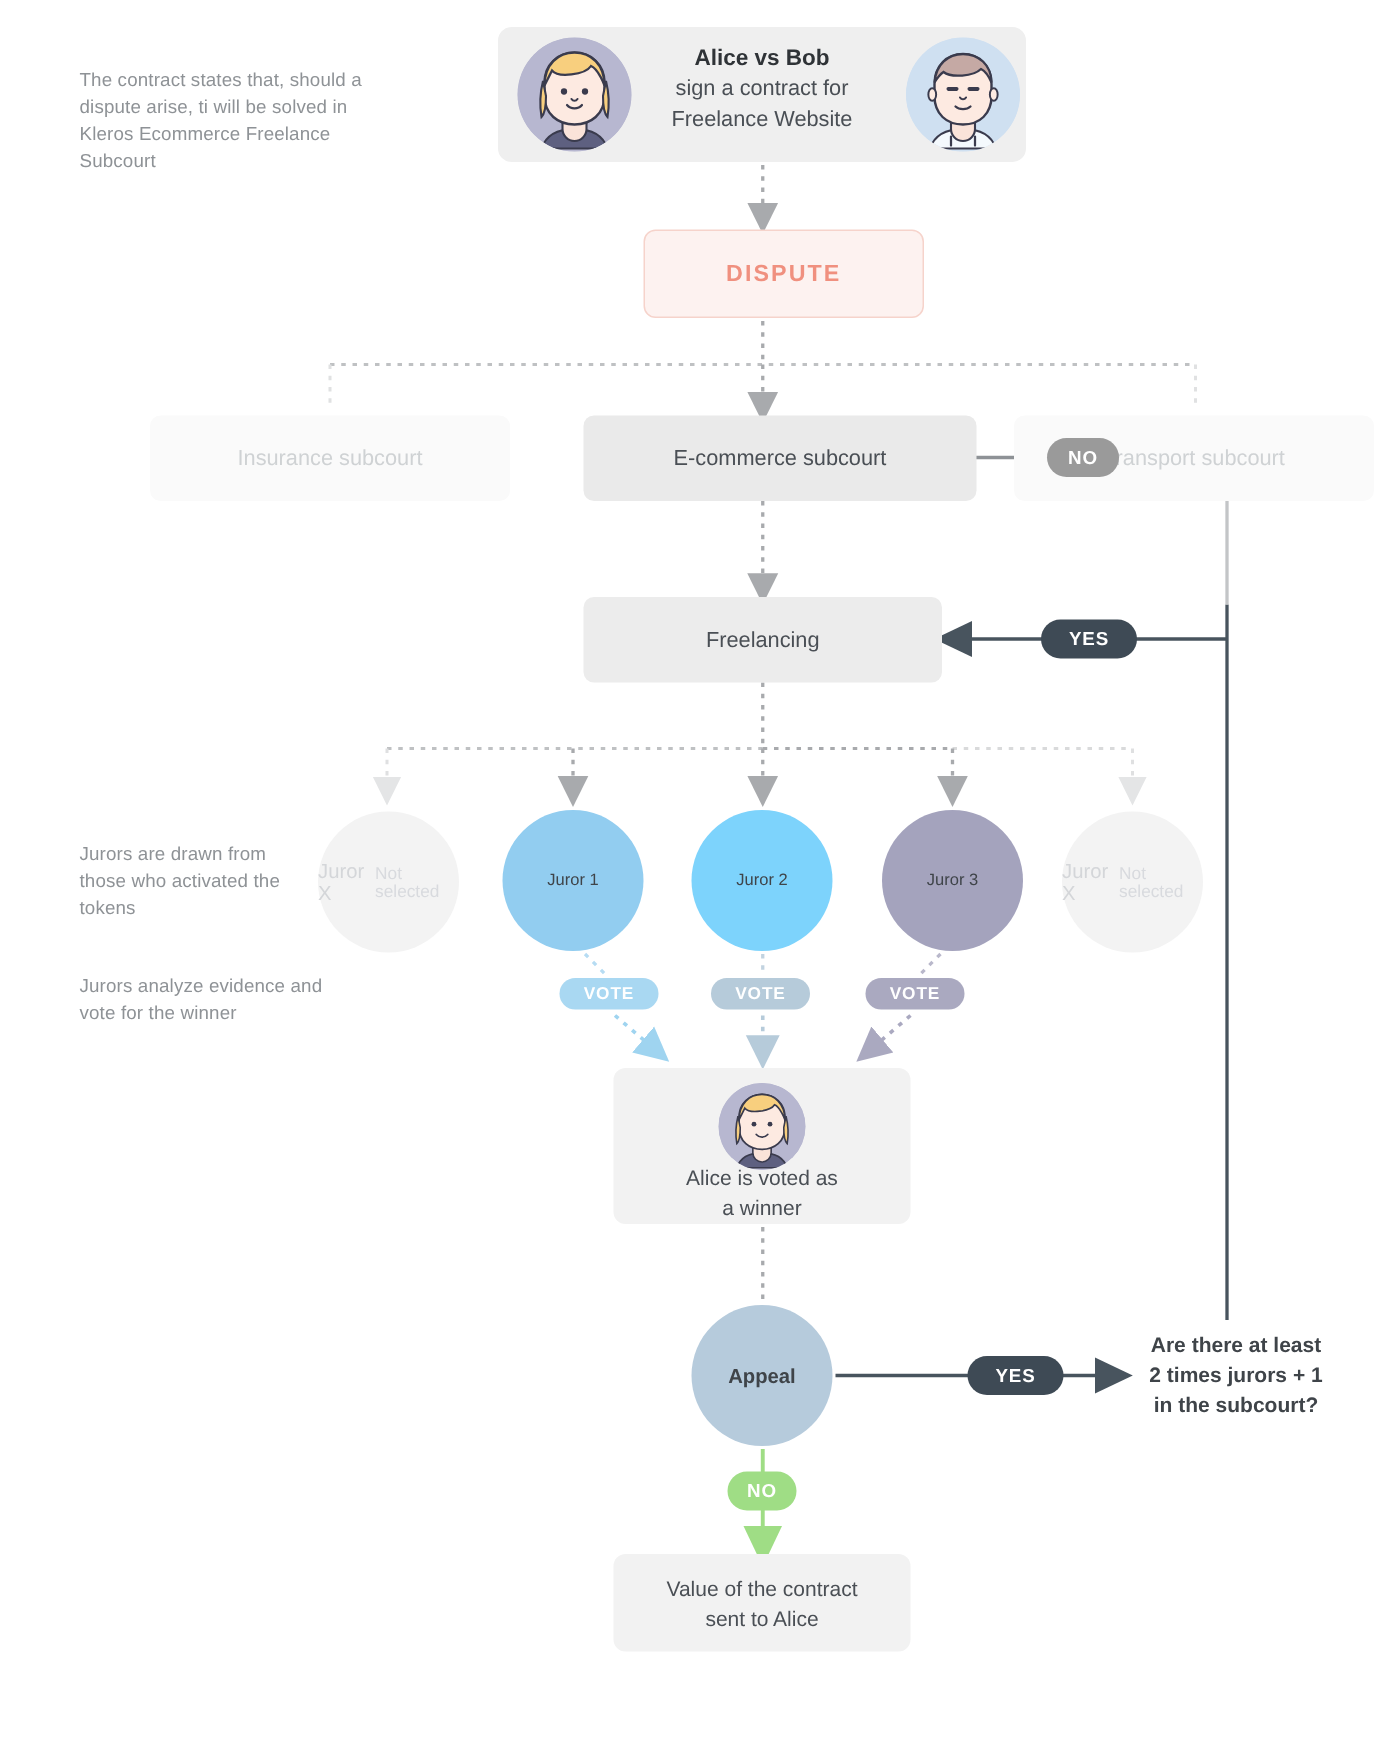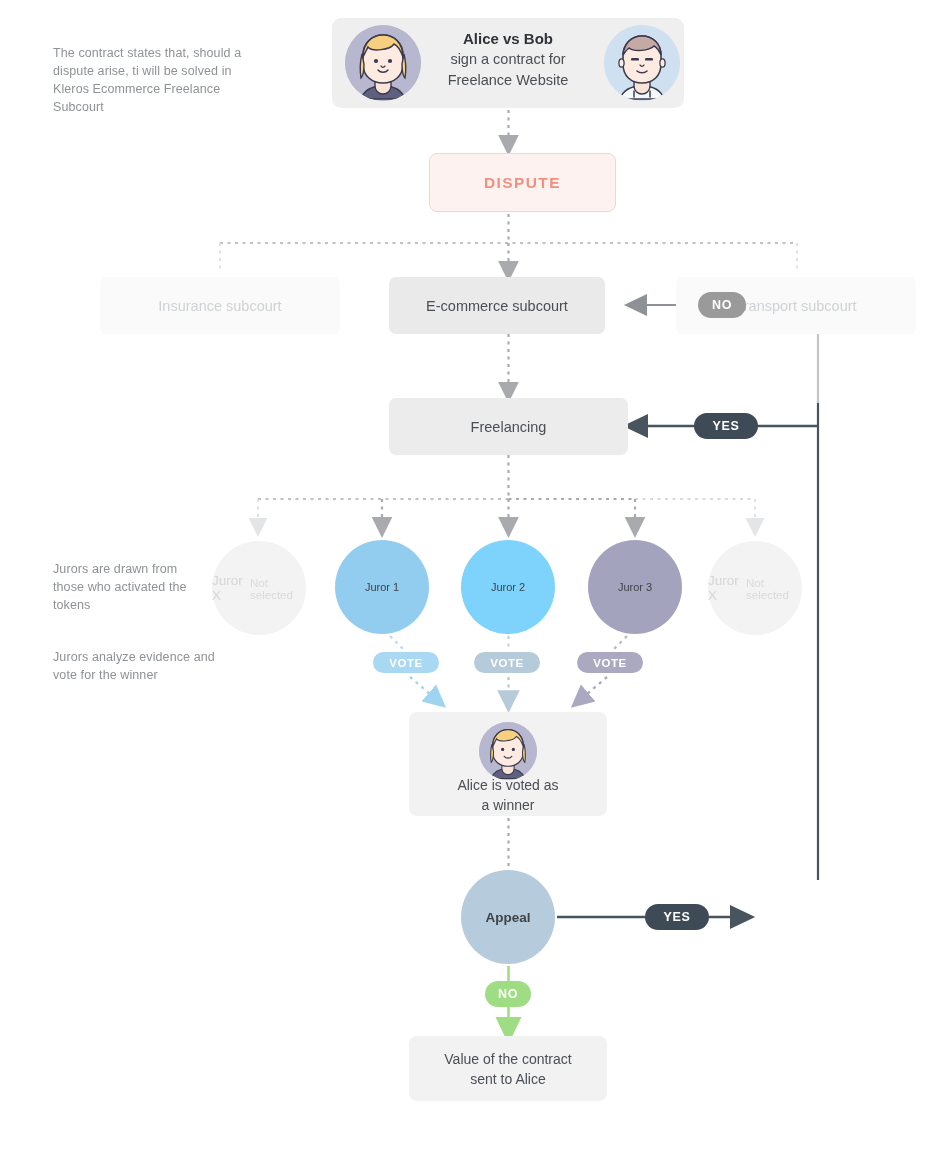--- a/index.html
+++ b/index.html
@@ -25,21 +25,21 @@
   .av-bob{left:604px;top:25px;background:#cfe0f1;}
 
   
   .dispute{left:429px;top:153px;width:187px;height:59px;background:#fdf2f0;
            border:1.5px solid #f6d3cb;border-radius:8px;color:#f0907f;
            font-size:15.5px;font-weight:bold;letter-spacing:1.4px;}
 
   
   .sc{height:57px;border-radius:7px;font-size:14.5px;color:#4a4f55;}
   .sc-ins{left:100px;top:277px;width:240px;background:#fafafa;color:#cfd2d4;}
-  .sc-ecom{left:389px;top:277px;width:216px;background:#eaeaea;}
+  .sc-ecom{left:389px;top:277px;width:262px;background:#eaeaea;}
   .sc-trans{left:676px;top:277px;width:240px;background:#fafafa;color:#cfd2d4;}
 
   
   .free{left:389px;top:398px;width:239px;height:57px;background:#ececec;border-radius:7px;
         font-size:14.5px;color:#4a4f55;}
 
   
   .juror{position:absolute;width:94px;height:94px;border-radius:50%;
          display:flex;align-items:center;justify-content:center;}
   .juror .jn{font-size:11px;font-weight:normal;color:#3f4449;}
@@ -253,20 +253,25 @@
   </div>
   <div class="winner-text">
     <span>Alice is voted as</span><br>
     <span>a winner</span>
   </div>
 
   <div class="node appeal">Appeal</div>
   <div class="badge b-yes-app">YES</div>
   <div class="badge b-no-app">NO</div>
 
+  <div class="question">
+    <span>Are there at least</span><br>
+    <span>2 times jurors + 1</span><br>
+    <span>in the subcourt?</span>
+  </div>
 
   <div class="node final">
     <div>
       <span>Value of the contract</span><br>
       <span>sent to Alice</span>
     </div>
   </div>
 
 </div>
 

